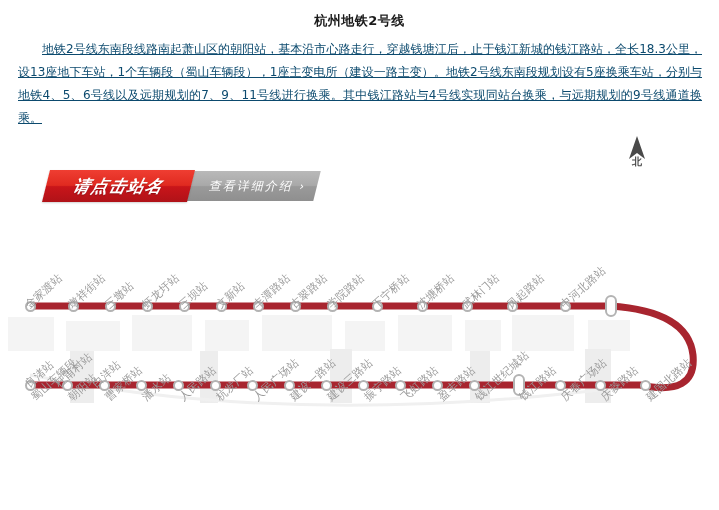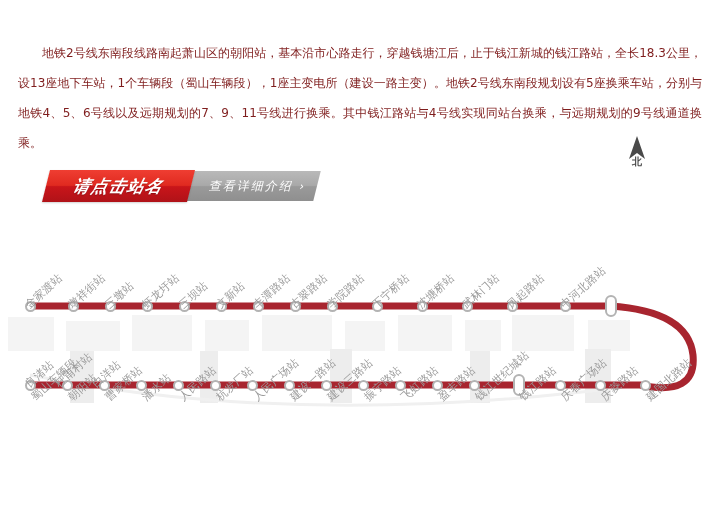--- a/index.html
+++ b/index.html
@@ -10,22 +10,23 @@
   }
   .page{position:relative;width:719px;height:510px;}
 
   
   .title{
     position:absolute;left:0;top:12px;width:719px;text-align:center;
     font-size:13px;font-weight:bold;color:#1a1a1a;letter-spacing:.5px;
   }
   .intro{
     position:absolute;left:18px;top:38px;width:684px;
-    font-size:12px;line-height:30px;color:#7f1d1d;text-align:justify;
+    font-size:12px;line-height:23px;color:#0c4a6e;text-align:justify;
     text-indent:2em;
+    text-decoration:underline;
   }
 
   
   .banner{position:absolute;left:46px;top:170px;height:32px;}
   .banner-red{
     position:absolute;left:0;top:0;width:145px;height:32px;
     background:linear-gradient(180deg,#ef3e32 0%,#e02a20 48%,#c9151a 52%,#b01218 100%);
     transform:skewX(-14deg);
     box-shadow:0 1px 2px rgba(0,0,0,.18);
   }
@@ -76,20 +77,21 @@
     transform-origin:left bottom;transform:rotate(-42deg);
     z-index:7;letter-spacing:.3px;
   }
   .lbl.below{transform-origin:left top;transform:rotate(-42deg);}
 </style>
 </head>
 <body>
 
 <div class="page">
 
+  <div class="title">杭州地铁2号线</div>
 
   <div class="intro">地铁2号线东南段线路南起萧山区的朝阳站，基本沿市心路走行，穿越钱塘江后，止于钱江新城的钱江路站，全长18.3公里，设13座地下车站，1个车辆段（蜀山车辆段），1座主变电所（建设一路主变）。地铁2号线东南段规划设有5座换乘车站，分别与地铁4、5、6号线以及远期规划的7、9、11号线进行换乘。其中钱江路站与4号线实现同站台换乘，与远期规划的9号线通道换乘。</div>
 
   <div class="banner">
     <div class="banner-gray"></div>
     <div class="banner-gray-label">
       <span>查看详细介绍</span>
       <span class="chev">›</span>
     </div>
     <div class="banner-red"></div>

